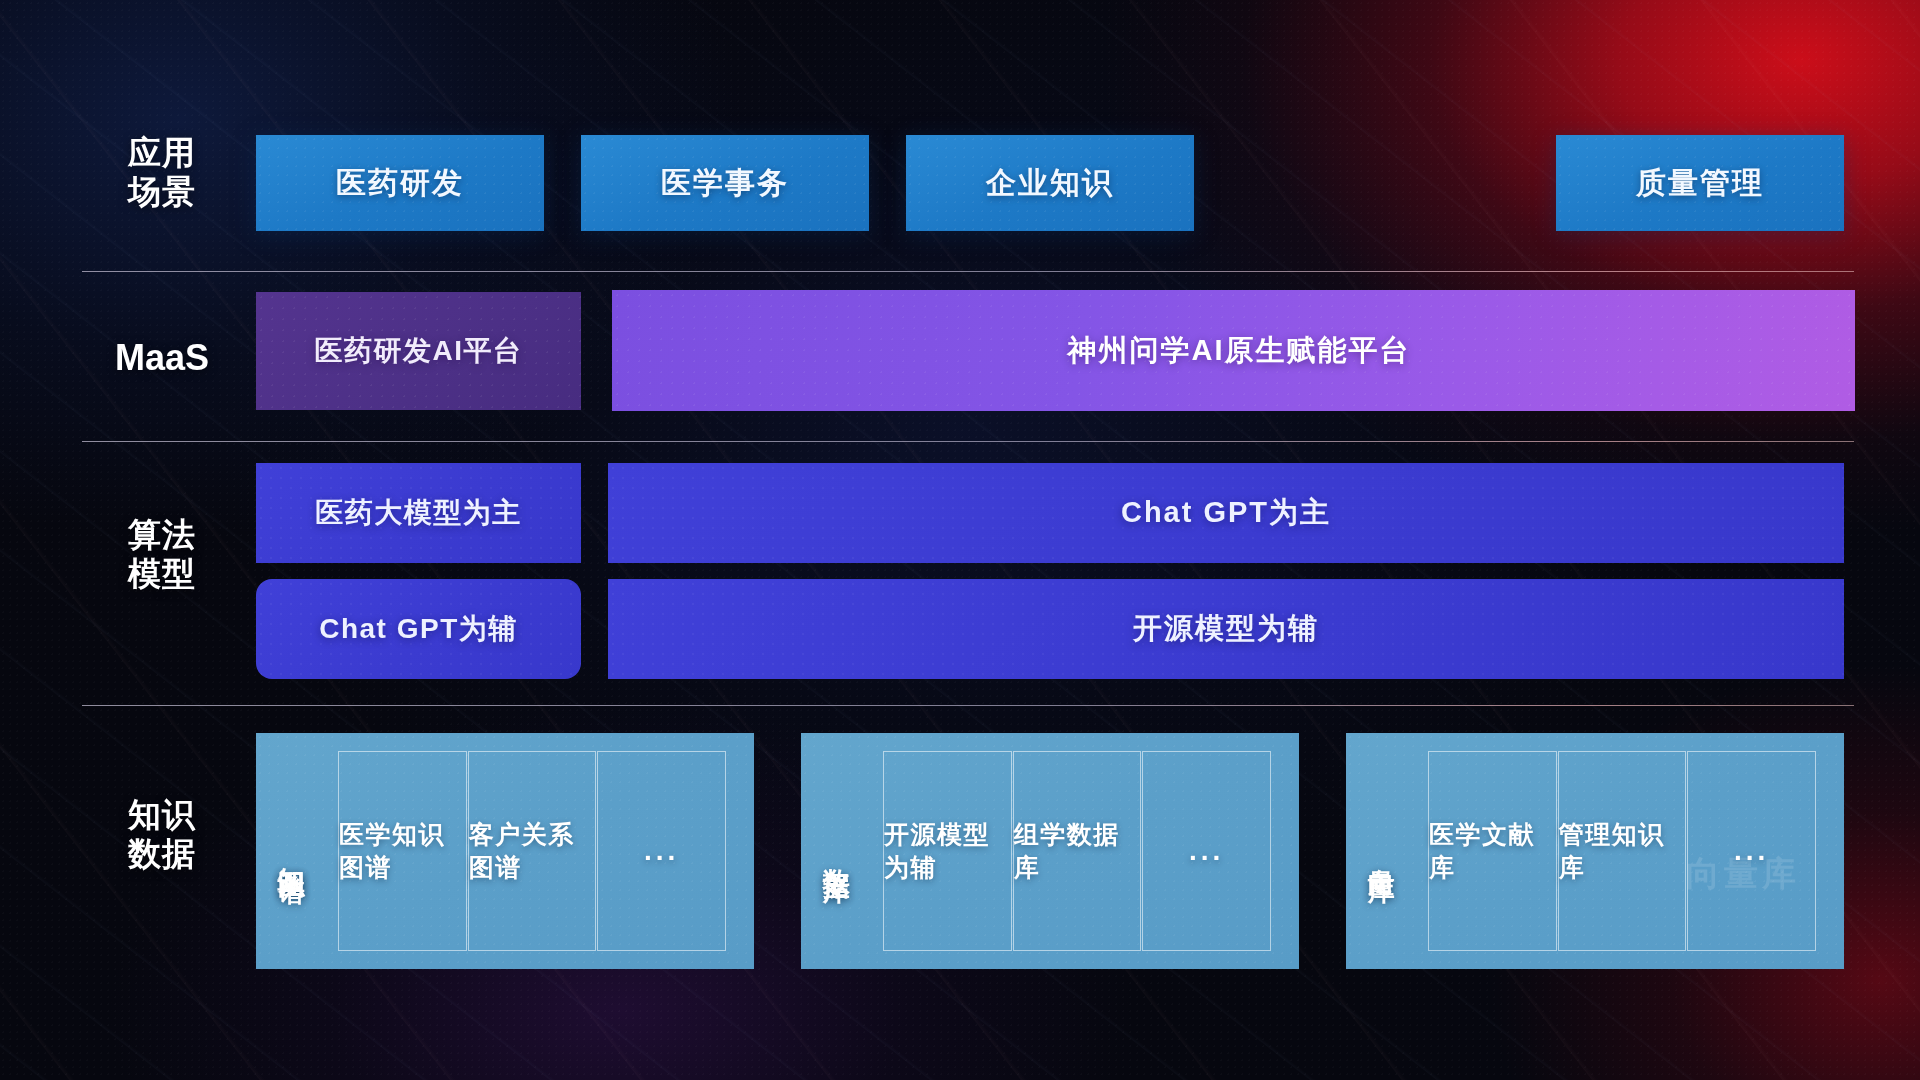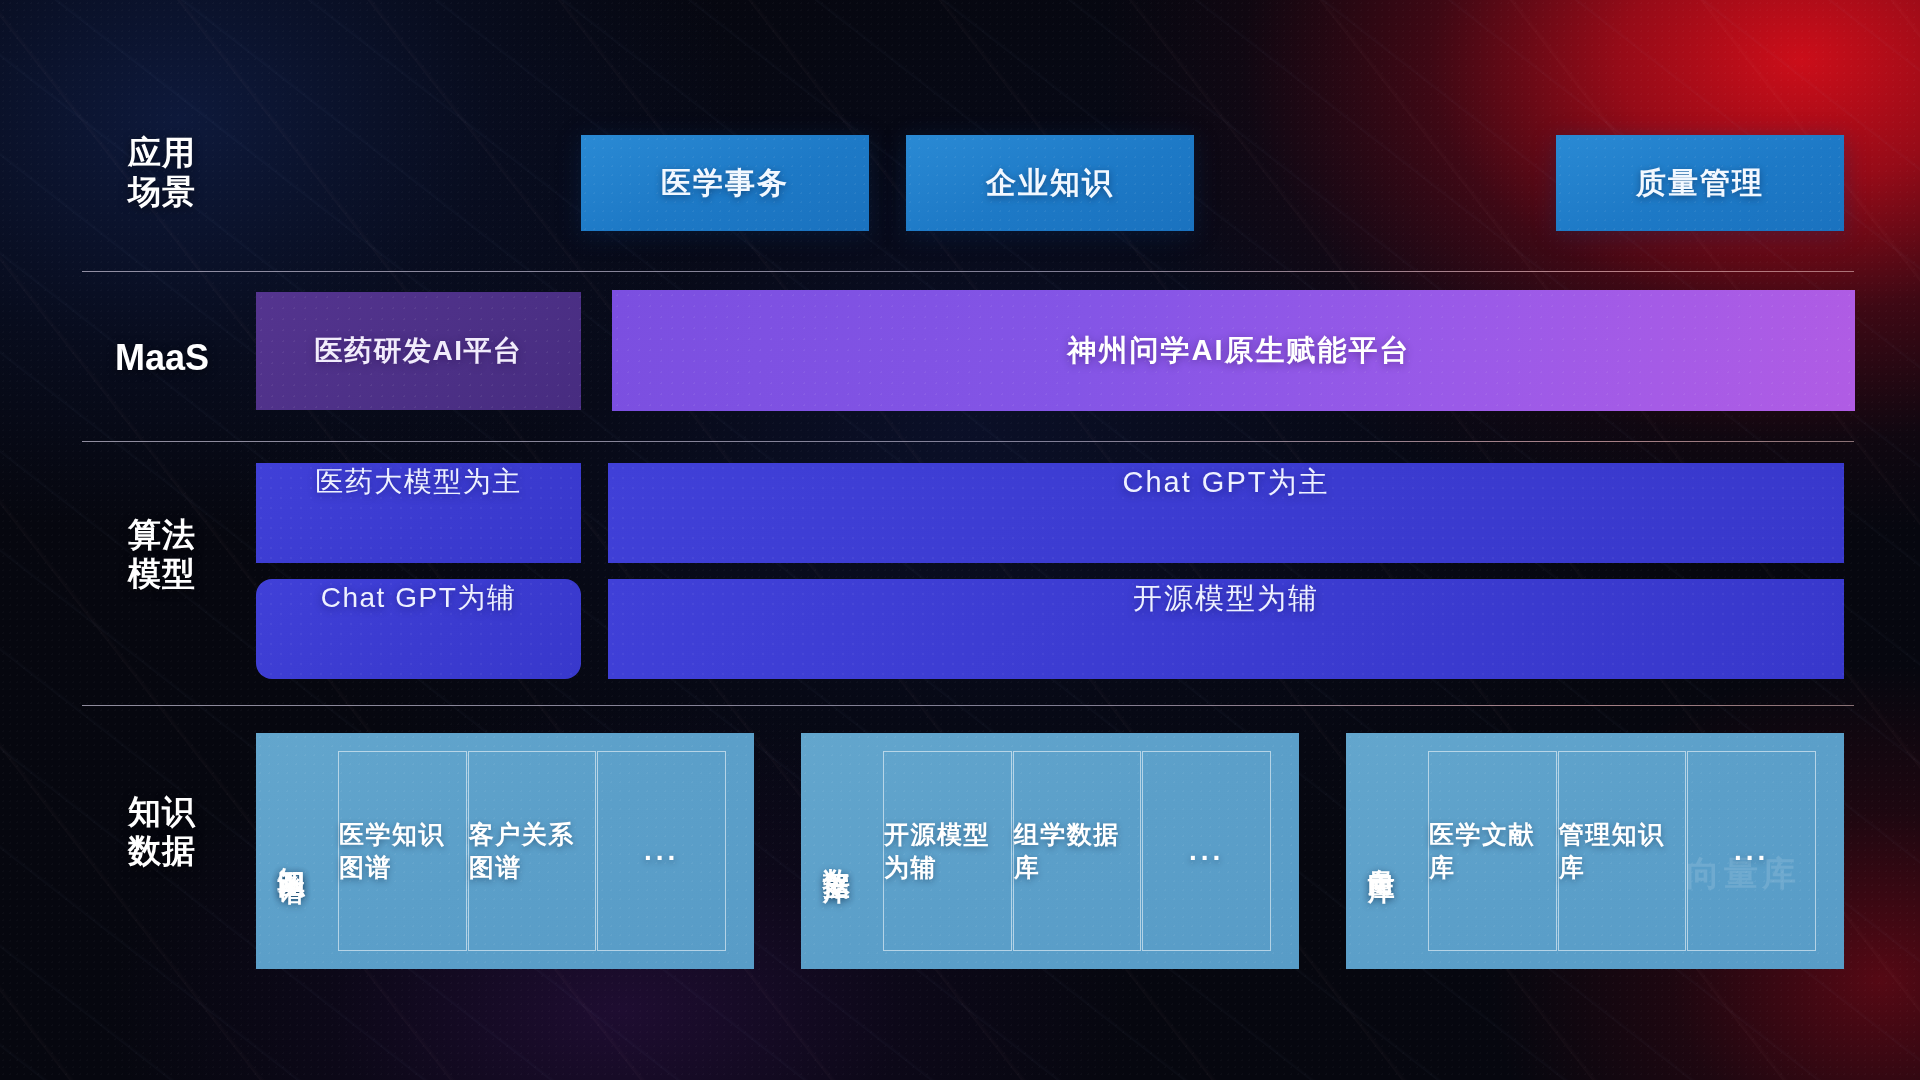--- a/index.html
+++ b/index.html
@@ -166,23 +166,23 @@
     background-image: radial-gradient(rgba(255,255,255,0.12) 1px, transparent 1px);
     background-size: 11px 11px;
     opacity: .5;
   }
   .maas-left span, .maas-right span { position: relative; z-index: 2; text-shadow: 0 2px 8px rgba(30,0,60,.4); }
 
   
   .alg-box {
     position: absolute;
     background: linear-gradient(145deg, #4040d8 0%, #3b3bd0 55%, #3838cc 100%);
-    display: flex; align-items: flex-start; justify-content: center;
+    display: flex; align-items: center; justify-content: center;
     color: #eef1ff;
-    font-size: 28px; font-weight: 400; letter-spacing: 1.5px;
+    font-size: 28px; font-weight: 700; letter-spacing: 1.5px;
     overflow: hidden;
   }
   .alg-box.wide { font-size: 29px; letter-spacing: 2px; }
   .alg-box::after {
     content: "";
     position: absolute; inset: 0;
     background-image: radial-gradient(rgba(255,255,255,0.10) 1px, transparent 1px);
     background-size: 10px 10px;
     opacity: .45;
   }
@@ -258,20 +258,23 @@
   <div class="bg-layer glow-red2"></div>
   <div class="bg-layer streaks"></div>
   <div class="bg-layer streaks2"></div>
   <div class="bg-layer dots"></div>
 
   <div id="diagram">
 
     <div class="row-label" style="left:74px; top:134px; font-size:33px;">应用
 场景</div>
 
+    <div class="app-box" style="left:248px;  top:135px; width:288px; height:96px;">
+      <span>医药研发</span>
+    </div>
     <div class="app-box" style="left:573px;  top:135px; width:288px; height:96px;">
       <span>医学事务</span>
     </div>
     <div class="app-box" style="left:898px;  top:135px; width:288px; height:96px;">
       <span>企业知识</span>
     </div>
     <div class="app-box" style="left:1548px; top:135px; width:288px; height:96px;">
       <span>质量管理</span>
     </div>
 
@@ -299,21 +302,21 @@
     </div>
     <div class="alg-box" style="left:248px; top:579px; width:325px; height:100px;border-radius:16px;">
       <span>Chat GPT为辅</span>
     </div>
     <div class="alg-box wide" style="left:600px; top:579px; width:1236px; height:100px;">
       <span>开源模型为辅</span>
     </div>
 
     <div class="divider" style="top:705px;"></div>
 
-    <div class="row-label" style="left:74px; top:796px; font-size:33px;font-family:Liberation Mono, monospace;">知识
+    <div class="row-label" style="left:74px; top:796px; font-size:33px;">知识
 数据</div>
 
     <div class="kd-group" style="left:248px; top:733px; width:498px; height:236px;">
       <div class="kd-title">知识图谱</div>
       <div class="kd-items">
         <div class="kd-item">医学知识图谱</div>
         <div class="kd-item">客户关系图谱</div>
         <div class="kd-item ellipsis">...</div>
       </div>
     </div>

